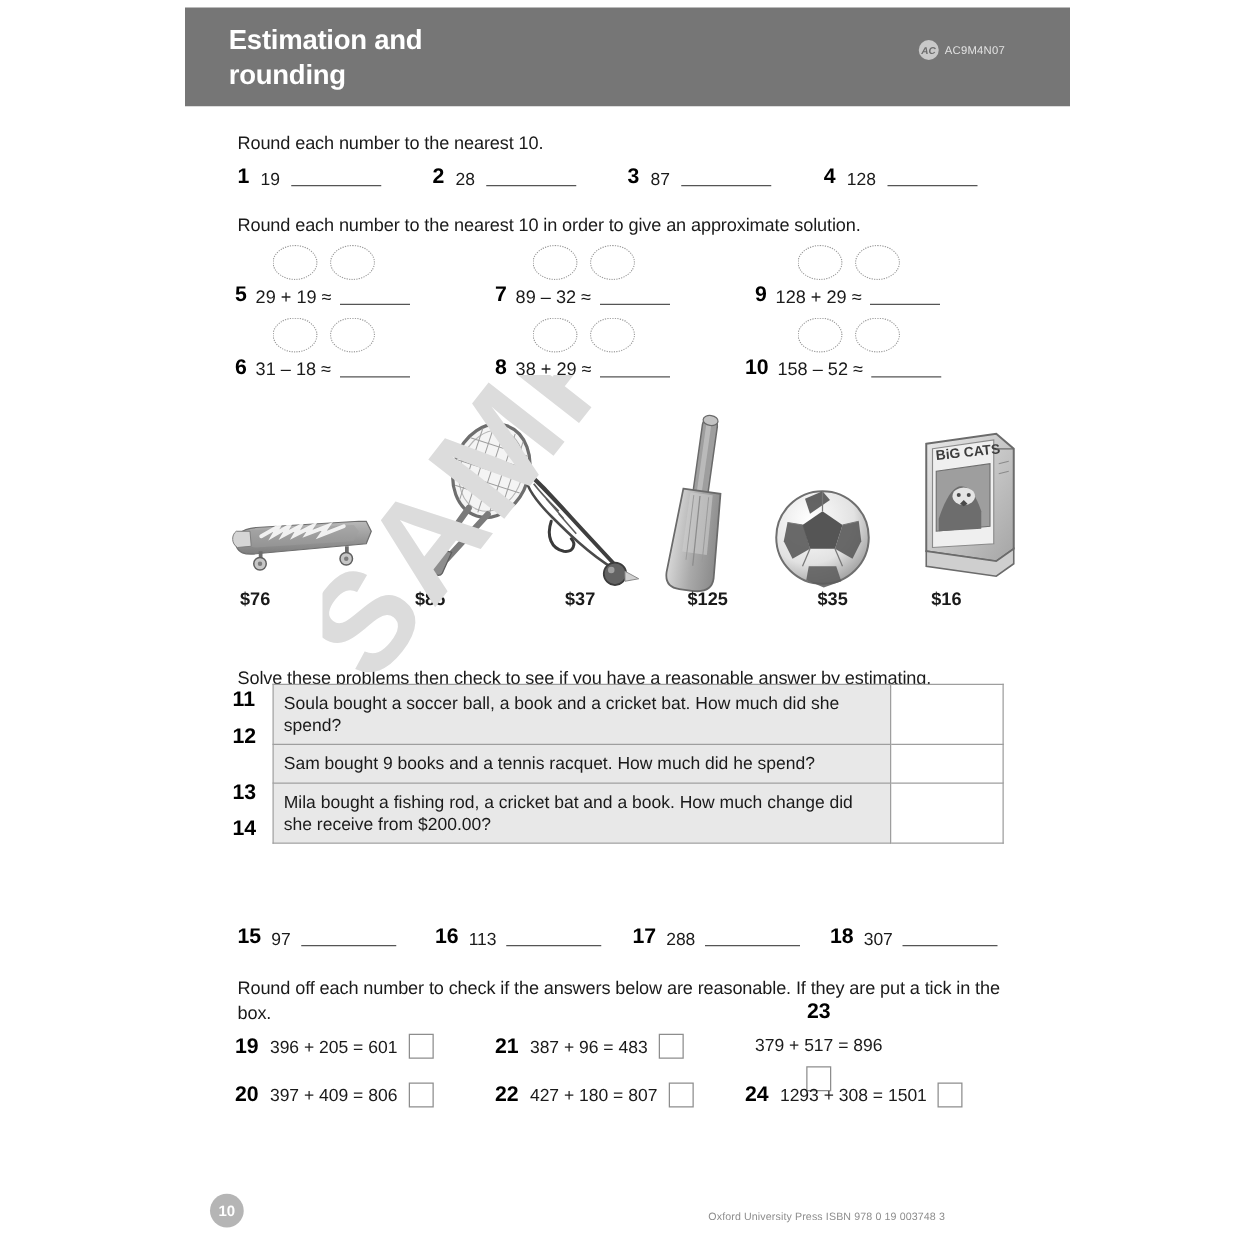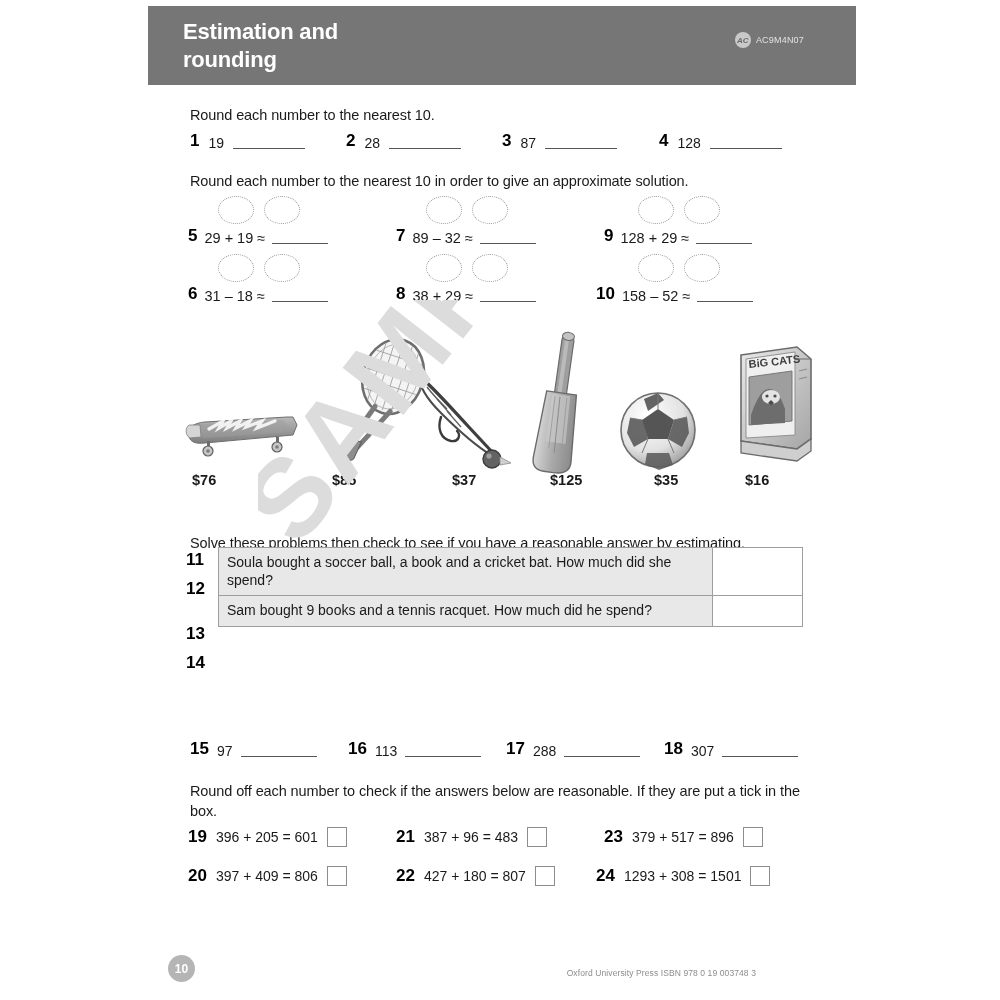--- a/index.html
+++ b/index.html
@@ -484,20 +484,24 @@
   <table class="wp-table">
     <tbody>
       <tr>
         <td class="wp-q">Soula bought a soccer ball, a book and a cricket bat. How much did she spend?</td>
         <td class="wp-a"></td>
       </tr>
       <tr>
         <td class="wp-q">Sam bought 9 books and a tennis racquet. How much did he spend?</td>
         <td class="wp-a"></td>
       </tr>
+      <tr>
+        <td class="wp-q">Mila bought a fishing rod, a cricket bat and a book. How much change did she receive from $200.00?</td>
+        <td class="wp-a"></td>
+      </tr>
     </tbody>
   </table>
 
 
   <div class="row1518">
     <div class="item1518" style="width:158px;">
       <span class="qnum">15</span>
       <span class="qval">97</span>
       <span class="blank-line"></span>
     </div>
@@ -533,21 +537,21 @@
   <div class="tickgroup" style="left:396px; top:827px;">
     <span class="qnum">21</span>
     <span class="qval">387 + 96 = 483</span>
     <span class="tickbox"></span>
   </div>
   <div class="tickgroup" style="left:396px; top:866px;">
     <span class="qnum">22</span>
     <span class="qval">427 + 180 = 807</span>
     <span class="tickbox"></span>
   </div>
-  <div class="tickgroup" style="left:604px; top:827px;">
+  <div class="tickgroup" style="left:604px; top:799px;flex-direction:column;">
     <span class="qnum">23</span>
     <span class="qval">379 + 517 = 896</span>
     <span class="tickbox"></span>
   </div>
   <div class="tickgroup" style="left:596px; top:866px;">
     <span class="qnum">24</span>
     <span class="qval">1293 + 308 = 1501</span>
     <span class="tickbox"></span>
   </div>
 

